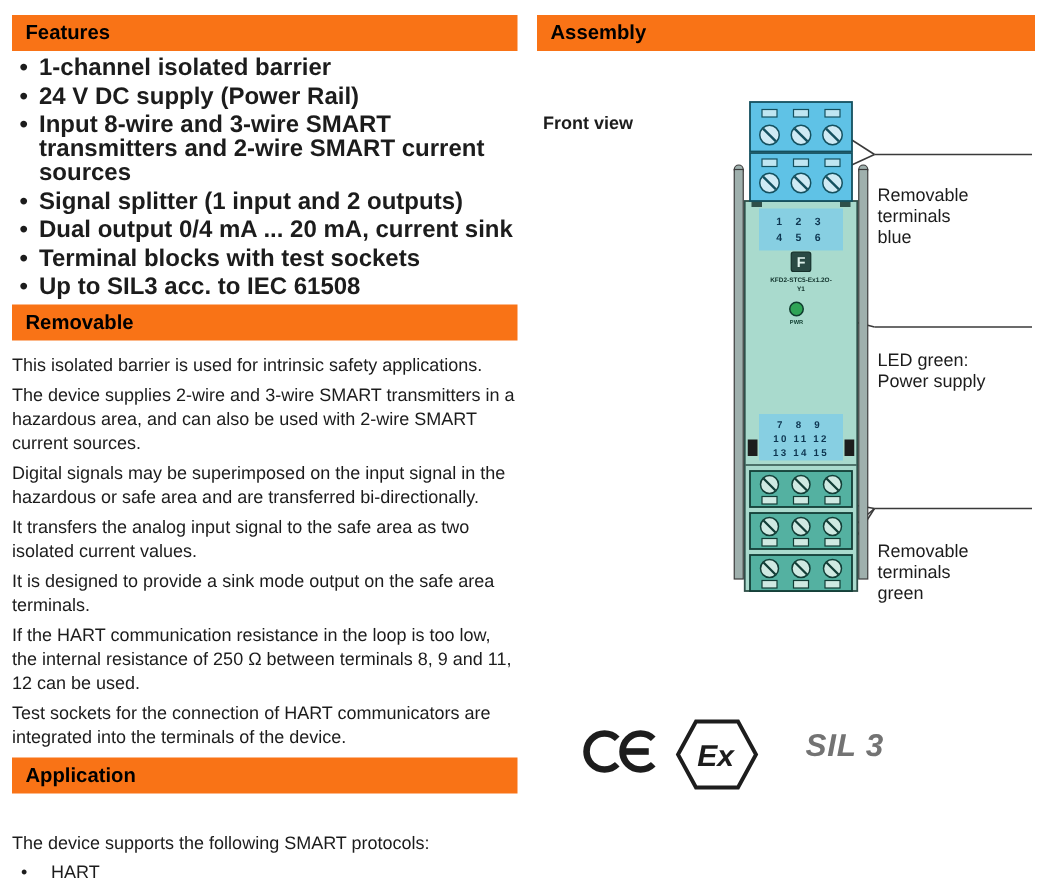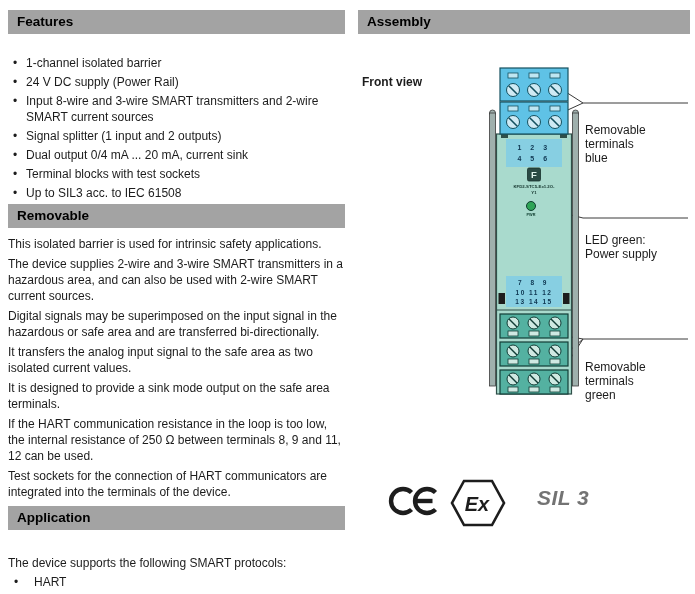--- a/index.html
+++ b/index.html
@@ -5,25 +5,25 @@
   * { margin:0; padding:0; box-sizing:border-box; }
   body { background:#ffffff; }
   .page {
     position:relative; width:695px; height:594px; background:#ffffff;
     font-family:"Liberation Sans", sans-serif; color:#1c1c1c; overflow:hidden;
   }
   .col-left  { position:absolute; left:8px;  top:10px; width:337px; }
   .col-right { position:absolute; left:358px; top:10px; width:332px; height:578px; }
 
   .section-bar {
-    background:#a3a3a3; height:24px; line-height:24px;
+    background:#f97316; height:24px; line-height:24px;
     padding-left:9px; font-weight:bold; font-size:13.5px; color:#000;
   }
 
-  .features-list { margin-top:21px; list-style:none; font-size:12px; }
+  .features-list { margin-top:4px; list-style:none; font-size:16px;font-weight:bold; }
   .features-list li { position:relative; padding-left:18px; line-height:16px; margin-bottom:3px; }
   .features-list li::before { content:"\2022"; position:absolute; left:5px; }
 
   .function-text { margin-top:8px; }
   .function-text p { font-size:12px; line-height:16px; margin-bottom:4px; }
 
   .app-intro { margin-top:25px; font-size:12px; line-height:16px; }
   .app-list { list-style:none; font-size:12px; margin-top:2px; }
   .app-list li { position:relative; padding-left:26px; line-height:18px; }
   .app-list li::before { content:"\2022"; position:absolute; left:6px; }

